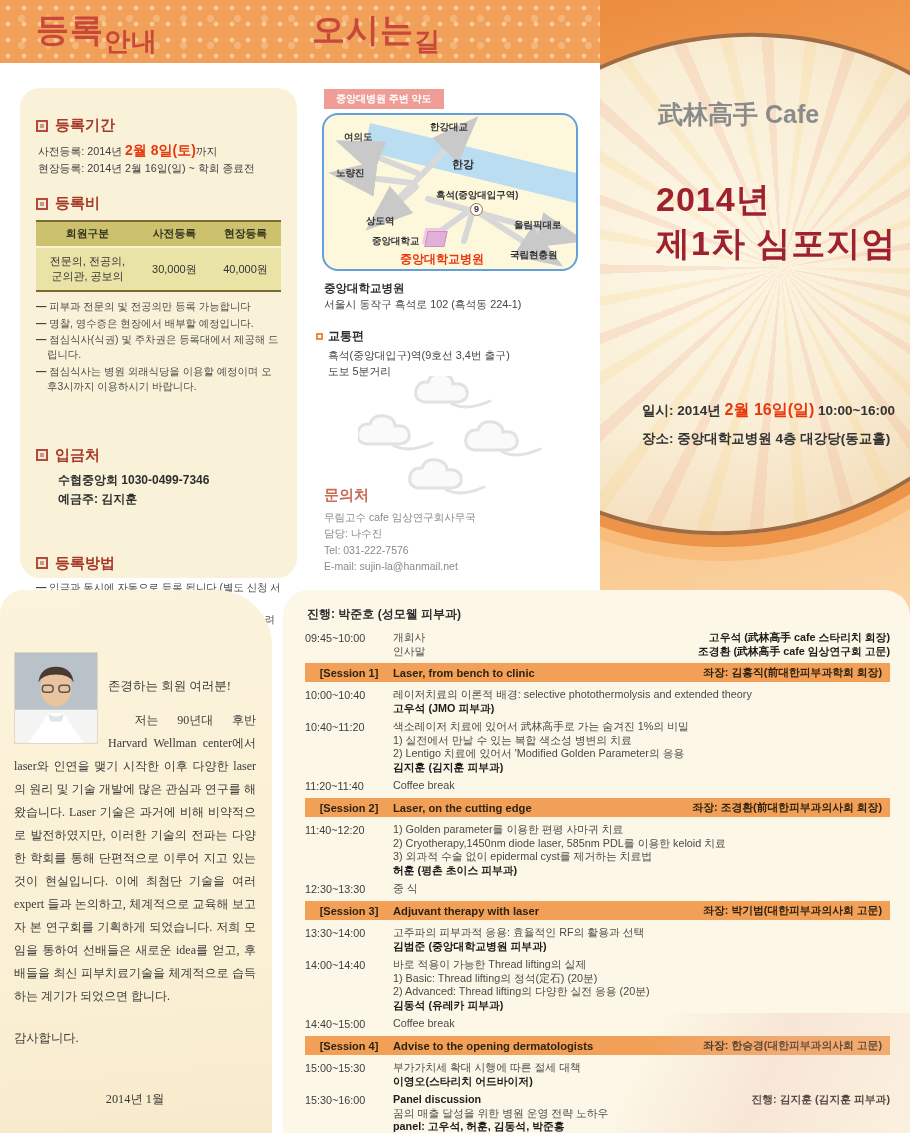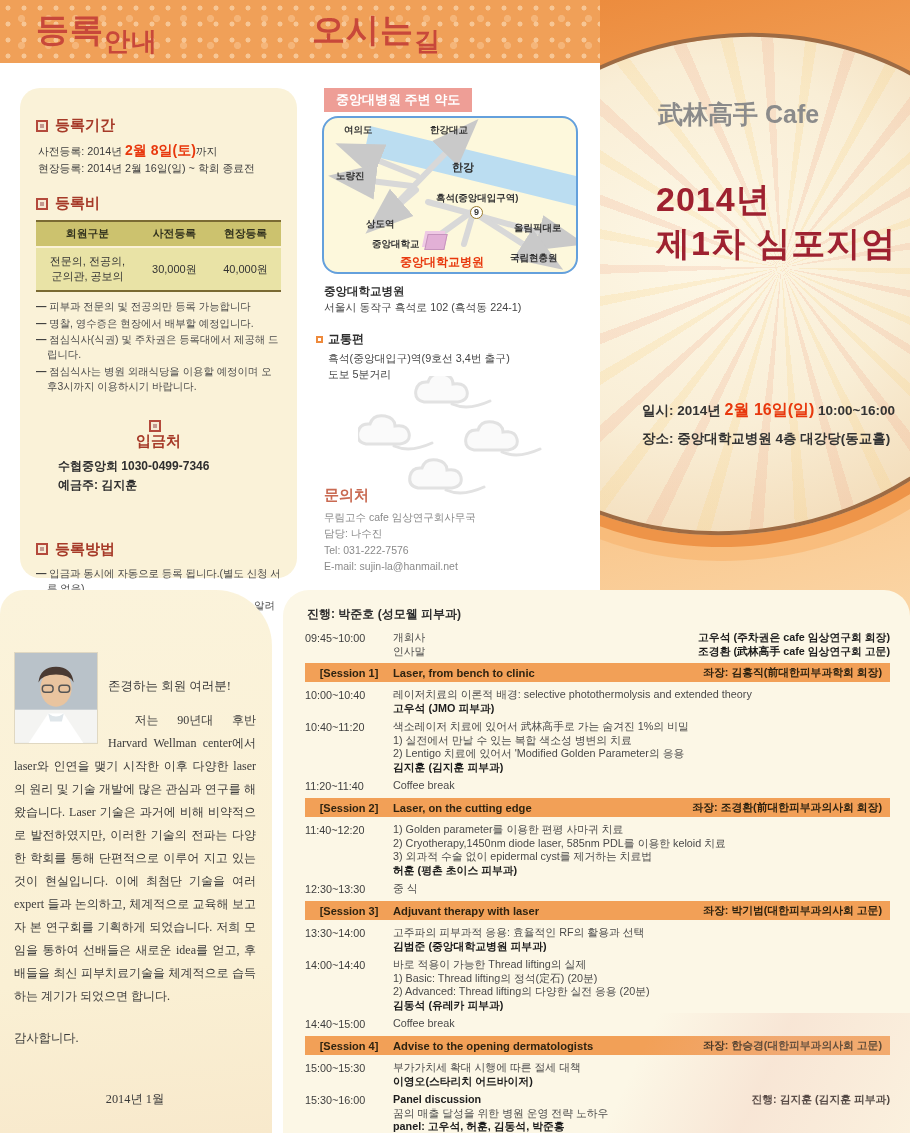--- a/index.html
+++ b/index.html
@@ -35,25 +35,25 @@
   .sq::after{ content:""; position:absolute; inset:2px; background:#C49A90; }
   .reg-line{ font-size:10.8px; margin:2px 0 2px 2px; color:#3d3d3d; }
   .hl-red{ color:#E8380D; font-weight:bold; font-size:14px; }
   .fee-table{ width:100%; border-collapse:collapse; margin:4px 0 7px 0;
               border-top:2px solid #7A6A33; border-bottom:2px solid #7A6A33; }
   .fee-table th{ background:#CCC26E; font-size:10.8px; font-weight:bold; color:#33331e; padding:5px 2px; border-bottom:2px solid #FAF2D8; }
   .fee-table td{ background:#E9E3A6; font-size:11px; text-align:center; padding:6px 2px; white-space:pre-line; color:#333; }
   .note-line{ font-size:10.4px; color:#4a4a4a; margin:1.5px 0; padding-left:11px; text-indent:-11px; line-height:1.45; }
   .note-line::before{ content:"— "; font-weight:bold; color:#3d3d3d; }
   .pay-line{ font-size:12px; font-weight:bold; color:#2e2e2e; margin:2px 0 2px 22px; }
-  .gap-lg{ margin-top:18px; } .gap-xl{ margin-top:26px;flex-direction:column; } .gap-xxl{ margin-top:46px; }
+  .gap-lg{ margin-top:18px; } .gap-xl{ margin-top:52px; } .gap-xxl{ margin-top:46px; }
 
   
   .dir-col{ position:absolute; left:308px; top:88px; width:292px; height:490px; }
-  .map-tag{ display:inline-block; background:#EE9E96; color:#fff; font-size:13px; font-weight:bold;
+  .map-tag{ display:inline-block; background:#EE9E96; color:#fff; font-size:10px; font-weight:bold;
             padding:3px 12px; margin-left:16px; }
   .map-box{ position:relative; margin-top:4px; margin-left:14px; width:256px; height:158px;
             background:#FDF8DC; border:2px solid #64A0DC; border-radius:16px; overflow:hidden; }
   .map-svg{ position:absolute; inset:0; width:100%; height:100%; }
   .map-lbl{ position:absolute; font-size:9.5px; font-weight:bold; color:#333; white-space:nowrap; }
   .lbl-river{ font-size:11px; color:#2c2c2c; }
   .lbl-hosp{ color:#E8380D; font-size:12px; font-weight:bold; }
   .m-line9{ position:absolute; width:13px; height:13px; border:1.5px solid #9a7a2a; border-radius:50%;
             background:#fff; color:#333; font-size:9px; font-weight:bold; text-align:center; line-height:11px; }
   .m-bldg{ position:absolute; width:20px; height:16px; background:#E2B0D6; border:1px solid #c694bd;
@@ -200,21 +200,21 @@
         <path d="M93,58 L28,32" marker-end="url(#arr)"></path>
         <path d="M88,68 L22,60" marker-end="url(#arr)"></path>
         <path d="M104,84 C150,96 196,110 244,122" marker-end="url(#arr)"></path>
         <path d="M152,96 L224,142" marker-end="url(#arr)"></path>
         <path d="M150,92 L114,118"></path>
         <path d="M150,92 L140,126"></path>
       </g>
     </svg>
     <div class="m-bldg" style="left:102px; top:116px;"></div>
     <span class="map-lbl" style="left:106px; top:6px;">한강대교</span>
-    <span class="map-lbl" style="left:20px; top:6px;">여의도</span>
+    <span class="map-lbl" style="left:20px; top:16px;">여의도</span>
     <span class="map-lbl" style="left:12px; top:52px;">노량진</span>
     <span class="map-lbl lbl-river" style="left:128px; top:42px;text-align:center;">한강</span>
     <span class="map-lbl" style="left:42px; top:100px;">상도역</span>
     <span class="map-lbl" style="left:112px; top:74px;">흑석(중앙대입구역)</span>
     <span class="m-line9" style="left:146px; top:88px;">9</span>
     <span class="map-lbl" style="left:190px; top:104px;">올림픽대로</span>
     <span class="map-lbl" style="left:48px; top:120px;">중앙대학교</span>
     <span class="map-lbl lbl-hosp" style="left:76px; top:136px;">중앙대학교병원</span>
     <span class="map-lbl" style="left:186px; top:134px;">국립현충원</span>
   </div>
@@ -297,21 +297,21 @@
 <div class="program">
   <div class="prog-host">진행: 박준호 (성모웰 피부과)</div>
   <div id="program-rows">
       <div class="prow">
         <span class="ptime">09:45~10:00</span>
         <div class="pbody">
           <div class="pline">개회사</div>
           <div class="pline">인사말</div>
         </div>
         <div class="pright">
-          <div class="prline">고우석 (주차권은 cafe 임상연구회 회장)</div>
+          <div class="prline">고우석 (武林高手 cafe 스타리치 회장)</div>
           <div class="prline">조경환 (武林高手 cafe 임상연구회 고문)</div>
         </div>
       </div>
       <div class="session-bar">
         <span class="s-tag">[Session 1]</span>
         <span class="s-title">Laser, from bench to clinic</span>
         <span class="s-chair">좌장: 김홍직(前대한피부과학회 회장)</span>
       </div>
       <div class="prow">
         <span class="ptime">10:00~10:40</span>

